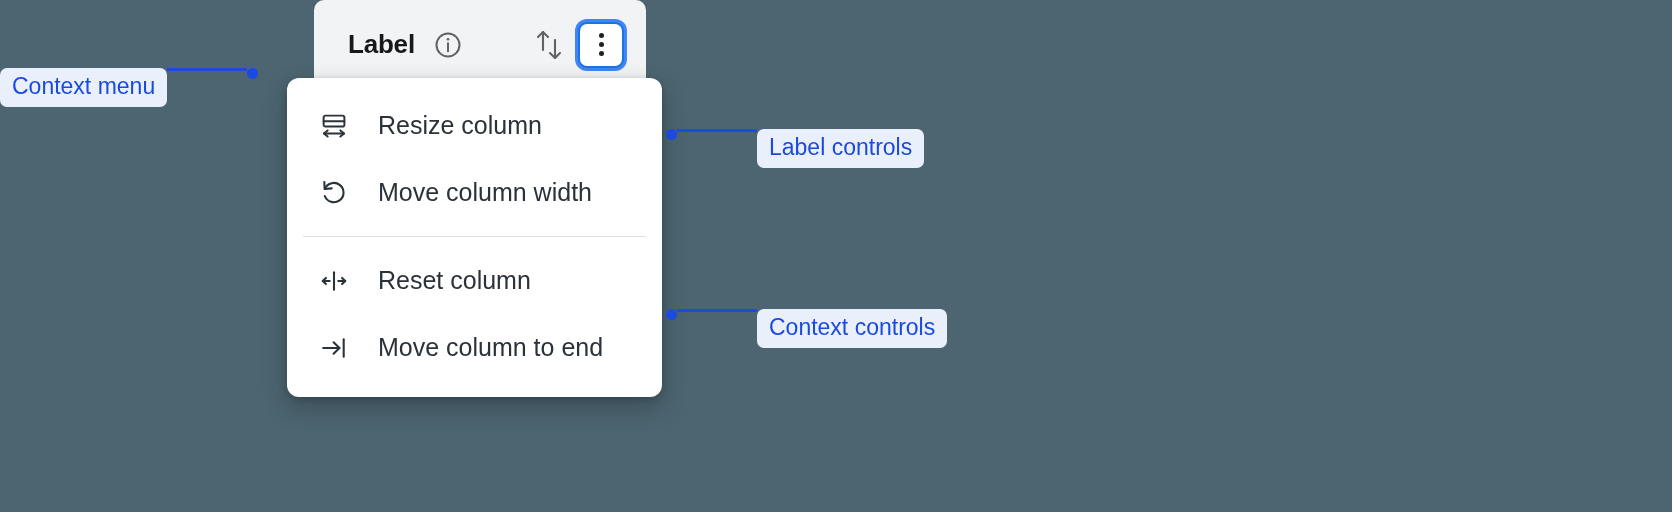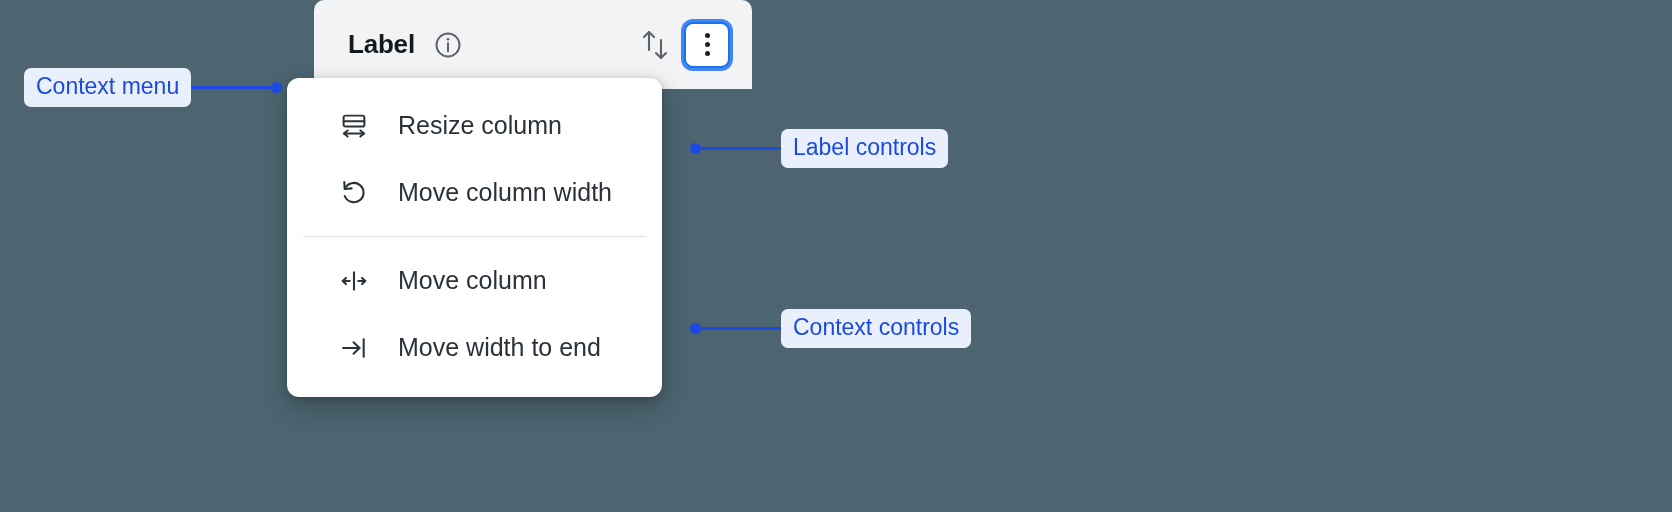--- a/index.html
+++ b/index.html
@@ -13,21 +13,21 @@
     font-family: "Liberation Sans", sans-serif;
     overflow: hidden;
     position: relative;
   }
 
   
   #column-header {
     position: absolute;
     left: 314px;
     top: 0;
-    width: 438px;
+    width: 332px;
     height: 89px;
     background: #f1f3f4;
     border-top-left-radius: 10px;
     border-top-right-radius: 10px;
     display: flex;
     align-items: center;
     box-sizing: border-box;
     padding: 0 22px 0 34px;
   }
   #column-header .hdr-title {
@@ -87,21 +87,21 @@
     border-radius: 12px;
     box-shadow: 0 10px 24px rgba(20,28,34,0.30), 0 2px 6px rgba(20,28,34,0.22);
     padding: 14px 0 16px 0;
     box-sizing: border-box;
     z-index: 5;
   }
   .menu-item {
     display: flex;
     align-items: center;
     height: 67px;
-    padding: 0 24px 0 52px;
+    padding: 0 24px 0 32px;
     box-sizing: border-box;
     cursor: pointer;
   }
   .menu-item .mi-icon {
     width: 30px;
     height: 30px;
     display: inline-flex;
     align-items: center;
     justify-content: center;
     flex: 0 0 auto;
@@ -115,23 +115,21 @@
   .menu-separator {
     height: 1px;
     background: #dcdfe3;
     margin: 10px 16px 10px 16px;
   }
 
   
   .ann {
     position: absolute;
     display: flex;
-    align-items: center;
     z-index: 20;
-    padding-left: 24px;
   }
   .ann-chip {
     background: #eaf0fb;
     color: #1b4ae0;
     font-size: 23px;
     border-radius: 7px;
     padding: 6px 12px 8px 12px;
     white-space: nowrap;
     line-height: 1.1;
   }
@@ -218,33 +216,33 @@
   <div class="menu-item">
     <span class="mi-icon">
       <svg width="30" height="30" viewBox="0 0 26 26" fill="none" stroke="#2b323a" stroke-width="1.8" stroke-linecap="round" stroke-linejoin="round">
         <line x1="13" y1="5.5" x2="13" y2="20.5"></line>
         <line x1="9.3" y1="13" x2="3.4" y2="13"></line>
         <polyline points="6.0,10.3 3.2,13 6.0,15.7"></polyline>
         <line x1="16.7" y1="13" x2="22.6" y2="13"></line>
         <polyline points="20.0,10.3 22.8,13 20.0,15.7"></polyline>
       </svg>
     </span>
-    <span class="mi-label">Move column</span>
+    <span class="mi-label">Reset column</span>
   </div>
 
 
   <div class="menu-item">
     <span class="mi-icon">
       <svg width="30" height="30" viewBox="0 0 26 26" fill="none" stroke="#2b323a" stroke-width="1.8" stroke-linecap="round" stroke-linejoin="round">
         <line x1="21.4" y1="5.5" x2="21.4" y2="20.5"></line>
         <line x1="3.6" y1="13" x2="17.6" y2="13"></line>
         <polyline points="12.6,8.0 17.8,13 12.6,18.0"></polyline>
       </svg>
     </span>
-    <span class="mi-label">Move width to end</span>
+    <span class="mi-label">Move column to end</span>
   </div>
 
 </div>
 
 <div class="ann" id="ann-context-menu">
   <span class="ann-chip">Context menu</span>
   <span class="ann-line"></span>
   <span class="ann-dot"></span>
 </div>
 

